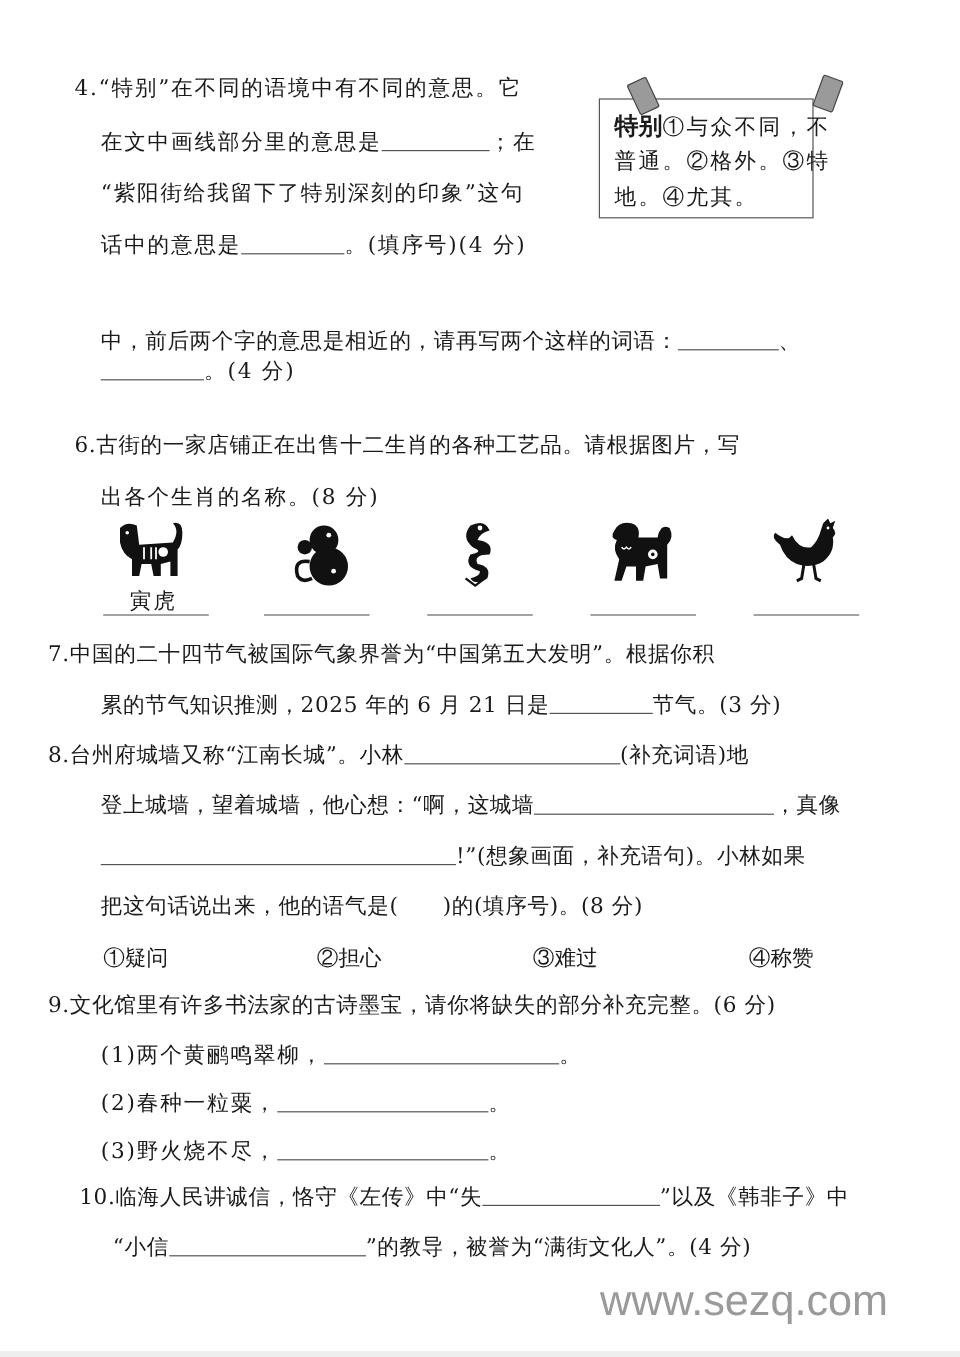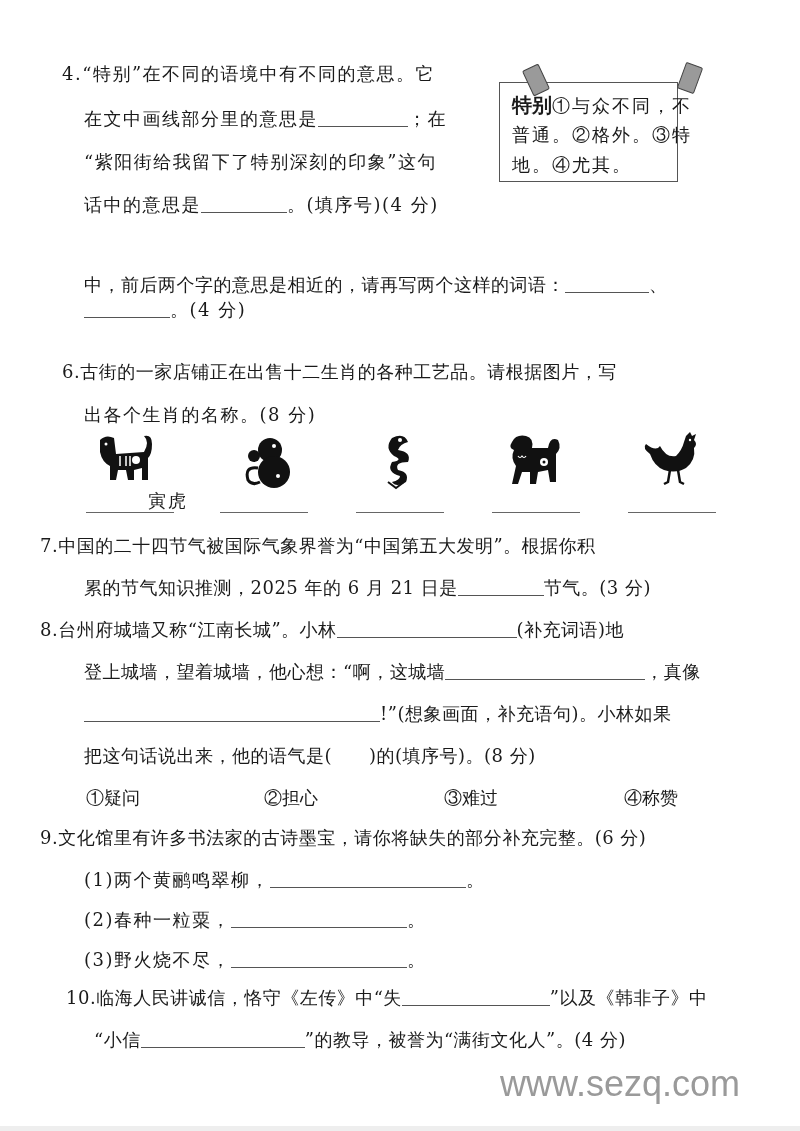--- a/index.html
+++ b/index.html
@@ -16,21 +16,21 @@
     border: 1.5px solid #555; background: #fff; box-sizing: border-box;
   }
   .note .nl { position: absolute; left: 12px; font-size: 18px; line-height: 24px; letter-spacing: 2px; white-space: nowrap; }
   .note .title { font-family: "DejaVu Sans", sans-serif; font-weight: bold; font-size: 20px; letter-spacing: 0; }
   .tape {
     position: absolute; width: 18px; height: 28px; background: #9a9a9a; border: 1.5px solid #444;
     border-radius: 2px; box-sizing: border-box;
   }
   .zodiac { position: absolute; top: 432px; width: 60px; height: 58px; }
   .zodiac-line { position: absolute; top: 512px; height: 0; border-bottom: 1.5px solid #666; }
-  .zodiac-answer { position: absolute; top: 489px; font-size: 18px; letter-spacing: 2px; margin-left: 40px; }
+  .zodiac-answer { position: absolute; top: 489px; font-size: 18px; letter-spacing: 2px; }
   .options span { position: absolute; font-size: 18px; }
   .watermark {
     position: absolute; left: 500px; top: 1063px; font-family: "Liberation Sans", sans-serif;
     font-size: 36px; color: #9a9a9a; letter-spacing: 0;
   }
   .bottom-strip { position: absolute; left: 0; top: 1126px; width: 800px; height: 5px; background: #eeeeee; }
 </style>
 </head>
 <body>
 

